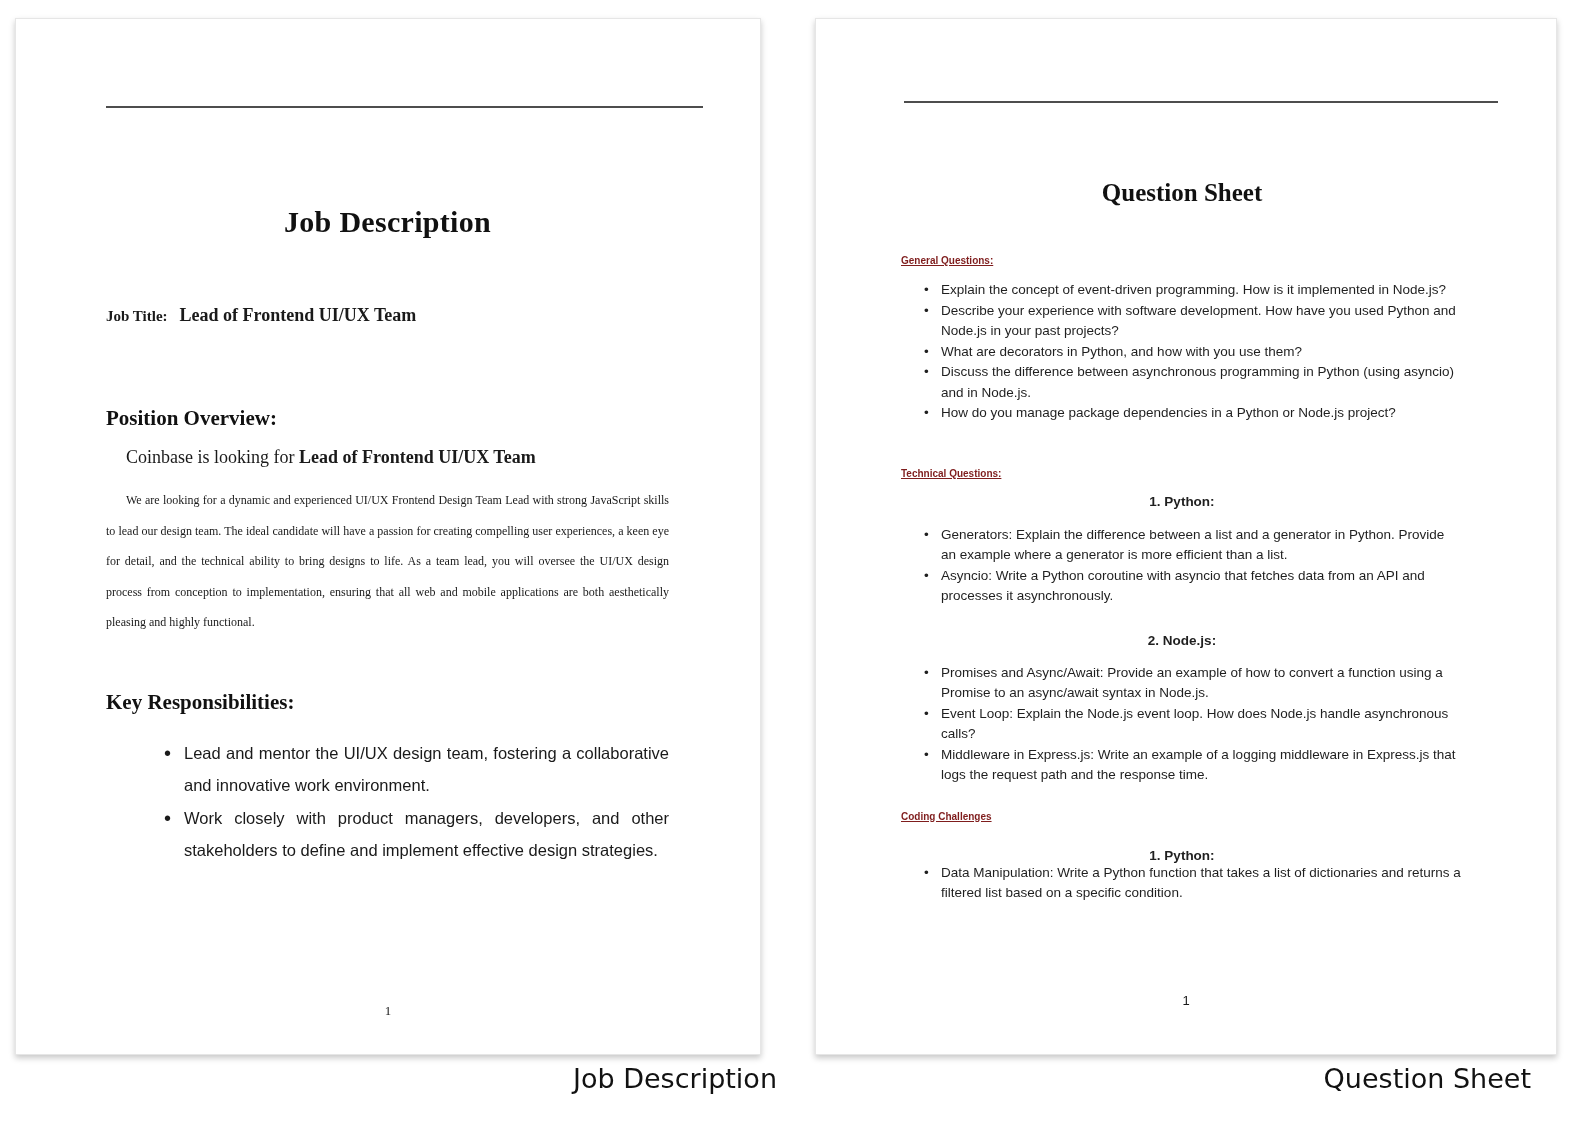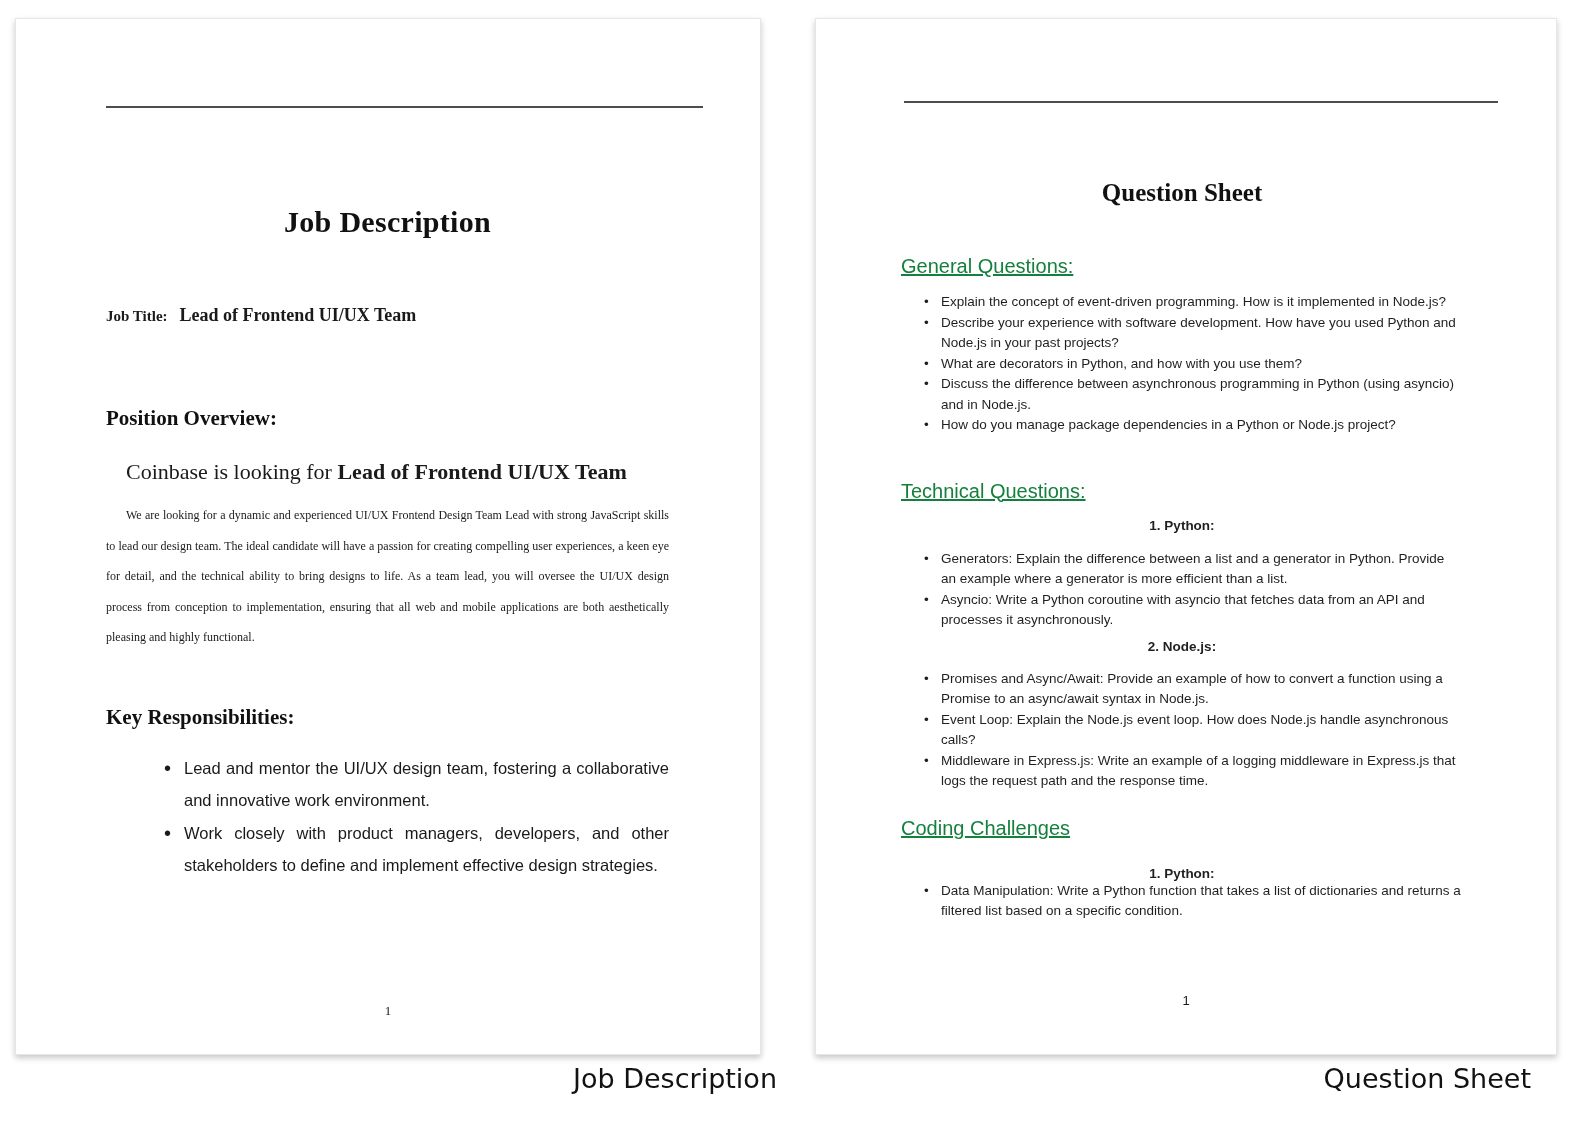--- a/index.html
+++ b/index.html
@@ -45,22 +45,22 @@
   .job-title-label { font-size: 15px; font-weight: bold; }
   .job-title-value { font-size: 18px; font-weight: bold; margin-left: 12px; }
   .h2-left {
     font-size: 21px;
     font-weight: bold;
     color: #111;
   }
   .h2-overview { margin-top: 80px; }
   .h2-keyresp  { margin-top: 52px; }
   .para-intro {
-    margin-top: 28px;
-    font-size: 22px;
+    margin-top: 13px;
+    font-size: 18px;
     line-height: 26px;
     text-indent: 20px;
   }
   .para-intro .bold { font-weight: bold; }
   .para-overview {
     margin-top: 15px;
     font-size: 12px;
     line-height: 30.5px;
     text-align: justify;
     text-indent: 20px;
@@ -99,31 +99,31 @@
   }
   .doc-title-right {
     margin-top: 76px;
     font-family: "Liberation Serif", "DejaVu Serif", serif;
     font-size: 25px;
     font-weight: bold;
     text-align: center;
     color: #111;
   }
   .h3-right {
-    font-size: 20px;
-    font-weight: normal;
+    font-size: 10px;
+    font-weight: bold;
     text-decoration: underline;
-    color: #15803d;
+    color: #7f1d1d;
   }
   .sec-gq { margin-top: 48px; }
   .sec-tq { margin-top: 44px; }
   .sec-cc { margin-top: 25px; }
   .group-label { font-weight: bold; font-size: 13.5px; text-align: center; }
   .lbl-tq-python { margin-top: 15px; }
-  .lbl-tq-node   { margin-top: 8px; }
+  .lbl-tq-node   { margin-top: 26px; }
   .lbl-cc-python { margin-top: 26px; }
   .q-list {
     list-style: none;
     line-height: 20.5px;
   }
   .q-list-gq        { margin-top: 14px; }
   .q-list-tq-python { margin-top: 16px; }
   .q-list-tq-node   { margin-top: 15px; }
   .q-list-cc-python { }
   .q-list li { position: relative; padding-left: 40px; }

